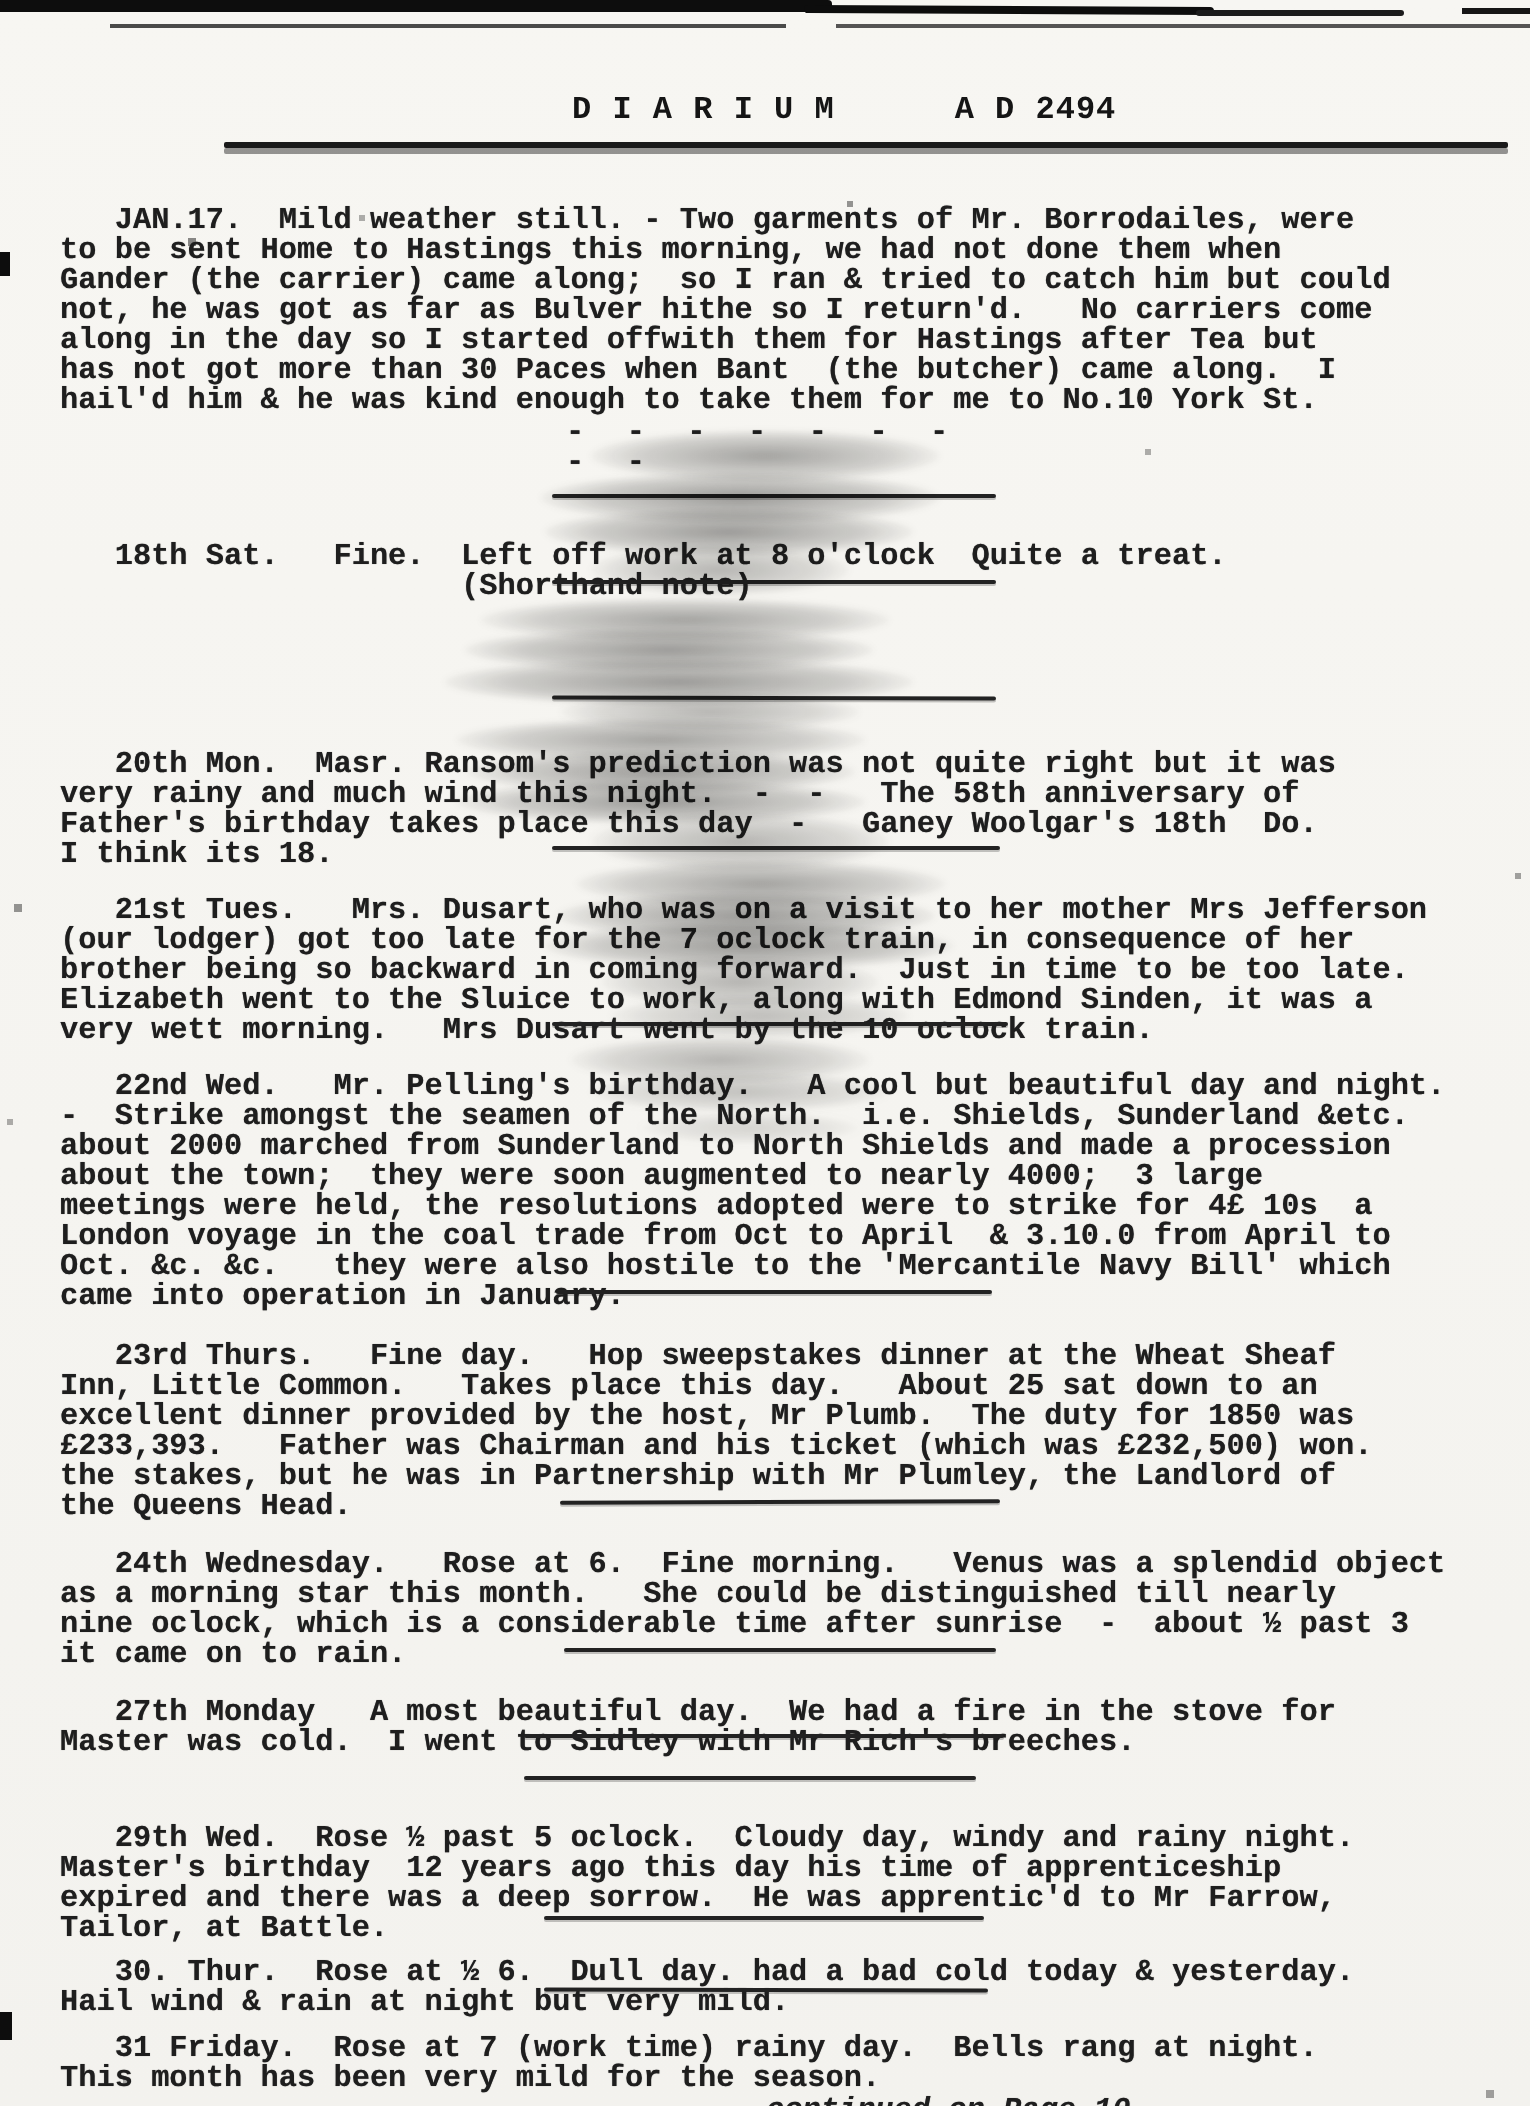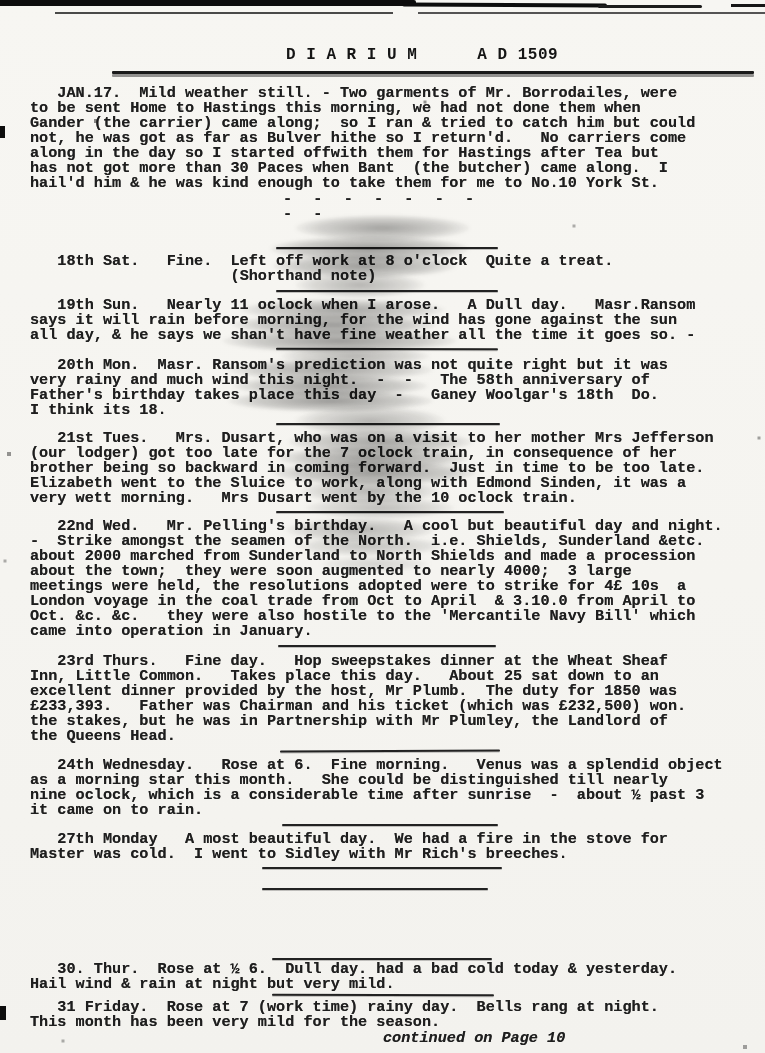--- a/index.html
+++ b/index.html
@@ -9,20 +9,21 @@
     font-family:"Liberation Mono",monospace;
   }
   .page{position:absolute;inset:0;}
   
   .entry{
     position:absolute;left:30px;width:732px;
     white-space:pre-wrap;
     font:bold 15.2px/15px "Liberation Mono",monospace;
     color:#1e1e1e;
     text-shadow:0 0 .4px rgba(25,25,25,.65);
+    margin-top:17px;
   }
   .title-row{
     position:absolute;left:286px;top:46px;
     font:bold 16px/18px "Liberation Mono",monospace;
     color:#151515;letter-spacing:.5px;white-space:pre;
   }
   .title-right{margin-left:60px;}
   .title-rule{
     position:absolute;left:112px;top:71px;width:642px;height:3px;
     background:#1a1a1a;border-radius:1px;
@@ -72,36 +73,33 @@
   <div class="art edge-top-a"></div>
   <div class="art edge-top-b"></div>
   <div class="art edge-top-c"></div>
   <div class="art edge-top-d"></div>
   <div class="art edge-thin-a"></div>
   <div class="art edge-thin-b"></div>
   <div class="art edge-left-a"></div>
   <div class="art edge-left-b"></div>
   <div class="speckles"></div>
 
-  <div class="title-row"><span>D I A R I U M</span><span class="title-right">A D 1509</span></div>
+  <div class="title-row"><span>D I A R I U M</span><span class="title-right">A D 2494</span></div>
   <div class="title-rule"></div>
 
   <div class="entry" style="top:86px">   JAN.17.  Mild weather still. - Two garments of Mr. Borrodailes, were
 to be sent Home to Hastings this morning, we had not done them when
 Gander (the carrier) came along;  so I ran &amp; tried to catch him but could
 not, he was got as far as Bulver hithe so I return'd.   No carriers come
 along in the day so I started offwith them for Hastings after Tea but
 has not got more than 30 Paces when Bant  (the butcher) came along.  I
 hail'd him &amp; he was kind enough to take them for me to No.10 York St.</div>
   <div class="entry dash-line">-  -  -  -  -  -  -  -  -</div>
   <div class="entry" style="top:254px">   18th Sat.   Fine.  Left off work at 8 o'clock  Quite a treat.
                       (Shorthand note)</div>
-  <div class="entry" style="top:298px">   19th Sun.   Nearly 11 oclock when I arose.   A Dull day.   Masr.Ransom
-says it will rain before morning, for the wind has gone against the sun
-all day, &amp; he says we shan't have fine weather all the time it goes so. -</div>
   <div class="entry" style="top:358px">   20th Mon.  Masr. Ransom's prediction was not quite right but it was
 very rainy and much wind this night.  -  -   The 58th anniversary of
 Father's birthday takes place this day  -   Ganey Woolgar's 18th  Do.
 I think its 18.</div>
   <div class="entry" style="top:431px">   21st Tues.   Mrs. Dusart, who was on a visit to her mother Mrs Jefferson
 (our lodger) got too late for the 7 oclock train, in consequence of her
 brother being so backward in coming forward.  Just in time to be too late.
 Elizabeth went to the Sluice to work, along with Edmond Sinden, it was a
 very wett morning.   Mrs Dusart went by the 10 oclock train.</div>
   <div class="entry" style="top:519px">   22nd Wed.   Mr. Pelling's birthday.   A cool but beautiful day and night.
@@ -117,20 +115,24 @@
 excellent dinner provided by the host, Mr Plumb.  The duty for 1850 was
 £233,393.   Father was Chairman and his ticket (which was £232,500) won.
 the stakes, but he was in Partnership with Mr Plumley, the Landlord of
 the Queens Head.</div>
   <div class="entry" style="top:758px">   24th Wednesday.   Rose at 6.  Fine morning.   Venus was a splendid object
 as a morning star this month.   She could be distinguished till nearly
 nine oclock, which is a considerable time after sunrise  -  about ½ past 3
 it came on to rain.</div>
   <div class="entry" style="top:832px">   27th Monday   A most beautiful day.  We had a fire in the stove for
 Master was cold.  I went to Sidley with Mr Rich's breeches.</div>
+  <div class="entry" style="top:895px">   29th Wed.  Rose ½ past 5 oclock.  Cloudy day, windy and rainy night.
+Master's birthday  12 years ago this day his time of apprenticeship
+expired and there was a deep sorrow.  He was apprentic'd to Mr Farrow,
+Tailor, at Battle.</div>
   <div class="entry" style="top:962px">   30. Thur.  Rose at ½ 6.  Dull day. had a bad cold today &amp; yesterday.
 Hail wind &amp; rain at night but very mild.</div>
   <div class="entry" style="top:1000px">   31 Friday.  Rose at 7 (work time) rainy day.  Bells rang at night.
 This month has been very mild for the season.</div>
   <div class="entry footer">continued on Page 10</div>
 
   <div class="sep" style="left:276px;top:247px;width:222px"></div>
   <div class="sep" style="left:276px;top:290px;width:222px"></div>
   <div class="sep" style="left:276px;top:348px;width:222px;transform:rotate(.15deg)"></div>
   <div class="sep" style="left:276px;top:423px;width:224px"></div>

